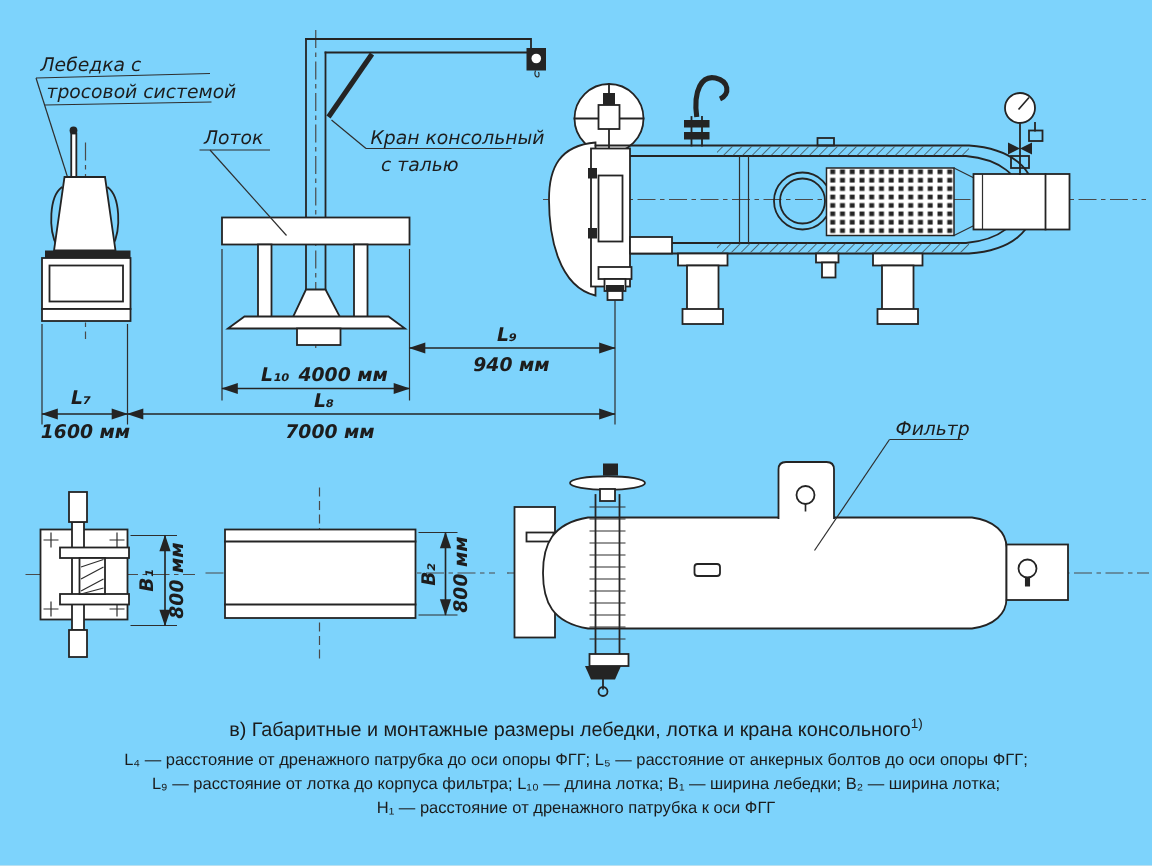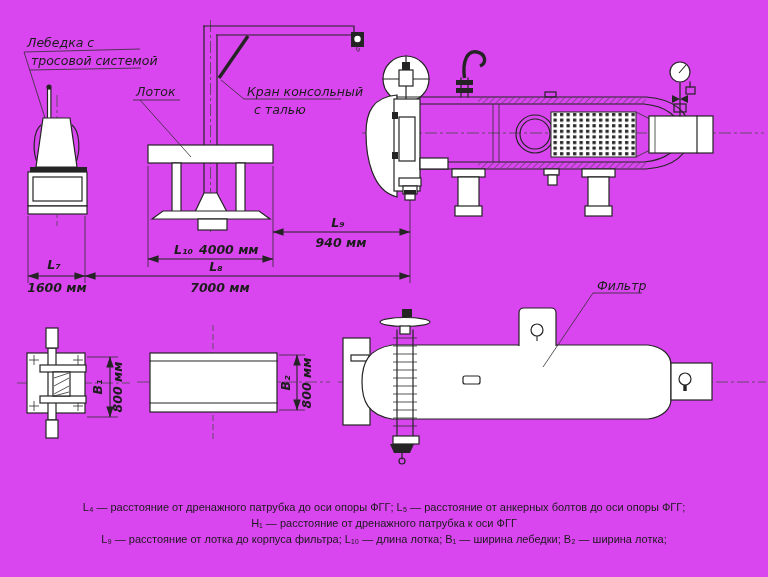--- a/index.html
+++ b/index.html
@@ -1,16 +1,16 @@
 <!DOCTYPE html>
 <html><head>
 <meta charset="utf-8">
 <style>
   html,body { margin:0; padding:0; background:#e9e9e9; }
-  .page { position:relative; width:768px; height:577px; background:#d946ef; overflow:hidden;
+  .page { position:relative; width:768px; height:577px; background:#7dd3fc; overflow:hidden;
           font-family:"Liberation Sans", sans-serif; color:#1b1b1b; }
   svg { display:block; }
 
   
   .s    { stroke:#242424; stroke-width:1.2; fill:none; stroke-linecap:square; }
   .sf   { stroke:#242424; stroke-width:1.2; fill:#ffffff; }
   .fill { fill:#242424; stroke:none; }
   .thin { stroke:#2e2e2e; stroke-width:0.8; fill:none; }
   .thick{ stroke:#242424; stroke-width:3.4; fill:none; }
   .cl   { stroke:#4a4a4a; stroke-width:0.8; fill:none; stroke-dasharray:12 3 3 3; }
@@ -270,20 +270,21 @@
     <rect class="s" x="463" y="376" width="17" height="8" rx="2"></rect>
   </g>
 
   <g>
     <text class="callout" x="597" y="290">Фильтр</text>
     <line class="thin" x1="593" y1="293" x2="642" y2="293"></line>
     <line class="thin" x1="593" y1="293" x2="543" y2="367"></line>
   </g>
 </svg>
 
+<div class="caption"><span>в) Габаритные и монтажные размеры лебедки, лотка и крана консольного</span><sup>1)</sup></div>
 
 <div class="legend">
   <div>L₄ — расстояние от дренажного патрубка до оси опоры ФГГ; L₅ — расстояние от анкерных болтов до оси опоры ФГГ;</div>
+  <div>L₉ — расстояние от лотка до корпуса фильтра; L₁₀ — длина лотка; B₁ — ширина лебедки; B₂ — ширина лотка;</div>
   <div>H₁ — расстояние от дренажного патрубка к оси ФГГ</div>
-  <div>L₉ — расстояние от лотка до корпуса фильтра; L₁₀ — длина лотка; B₁ — ширина лебедки; B₂ — ширина лотка;</div>
 </div>
 
 </div>
 
 </body></html>

